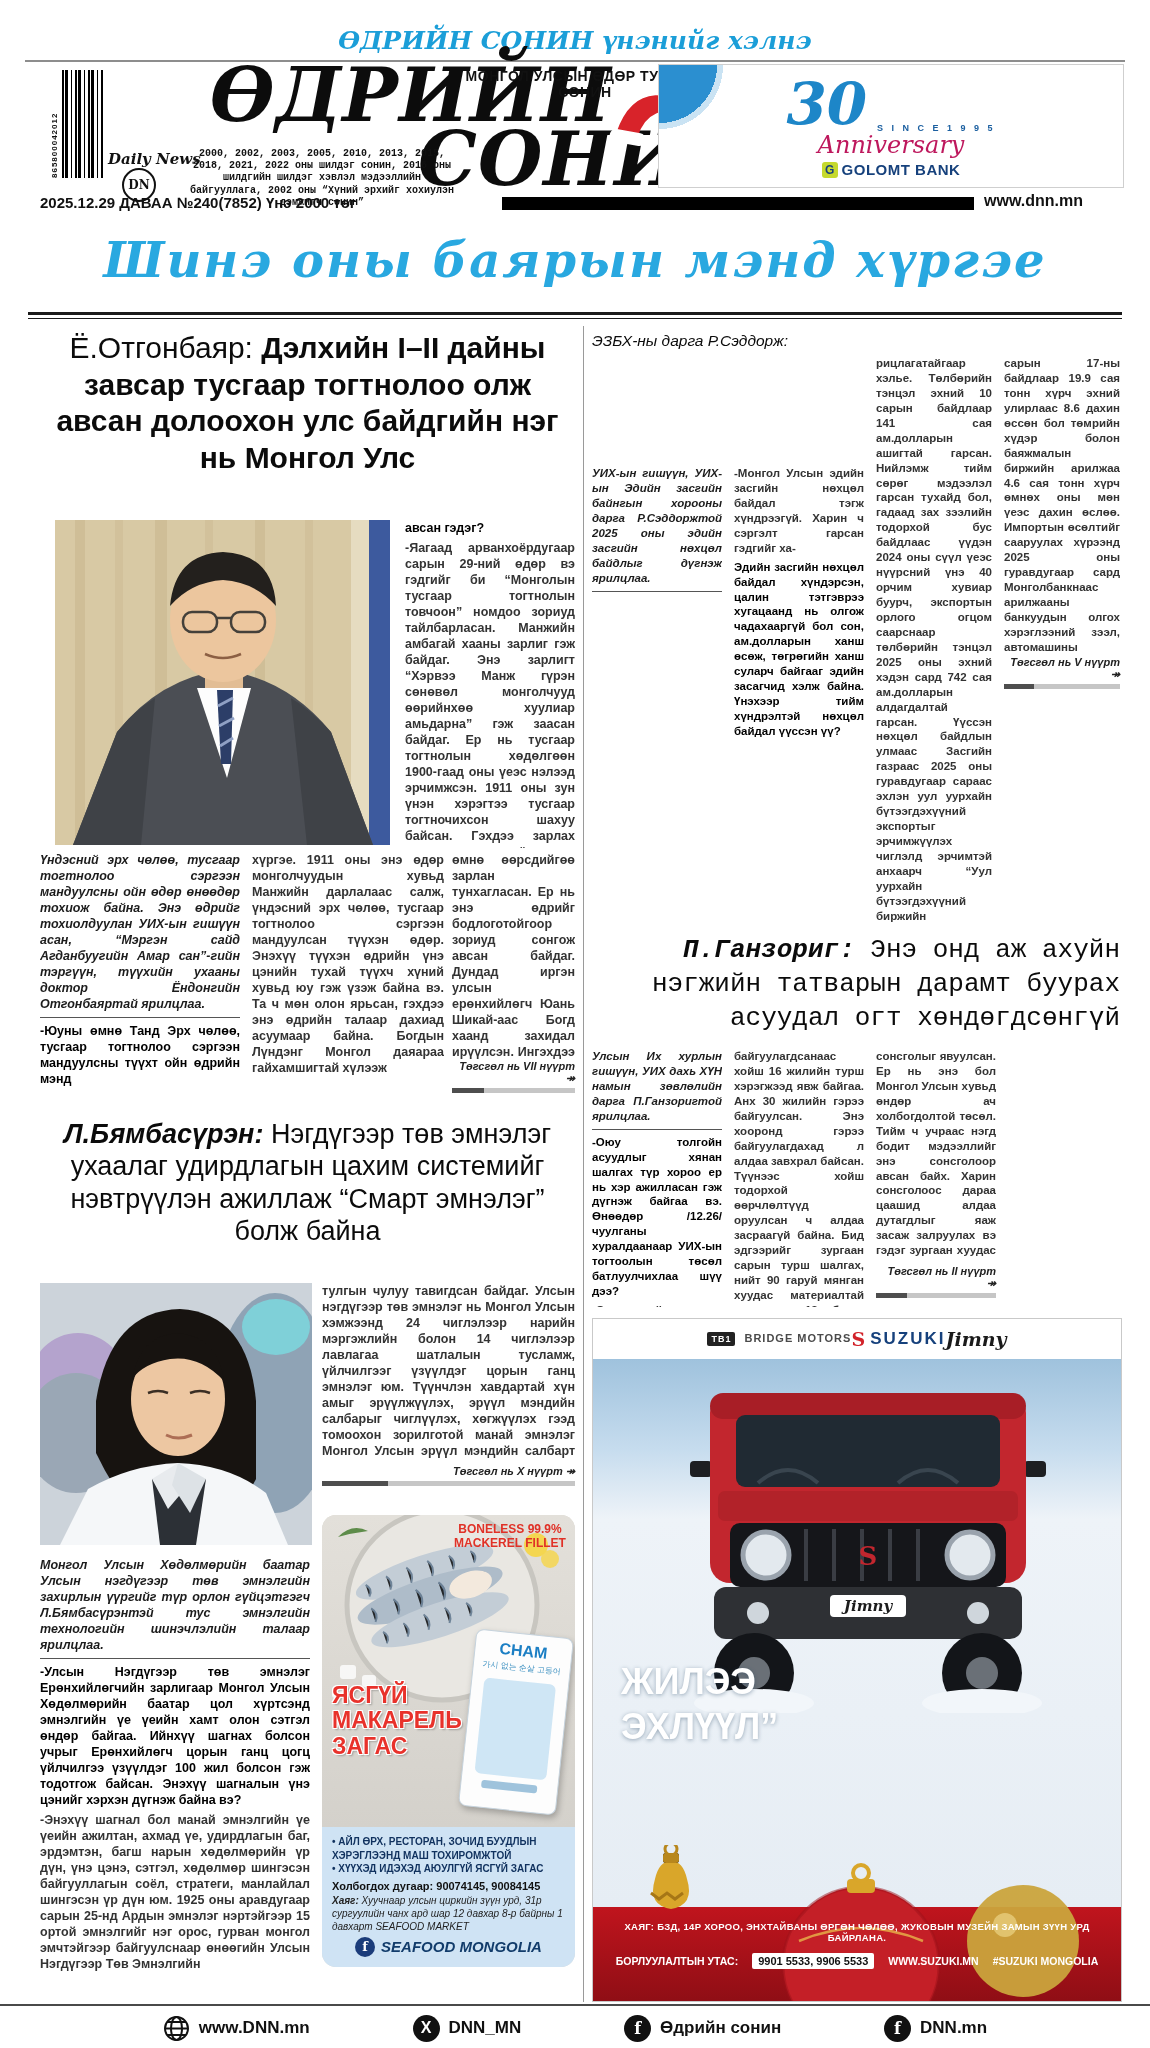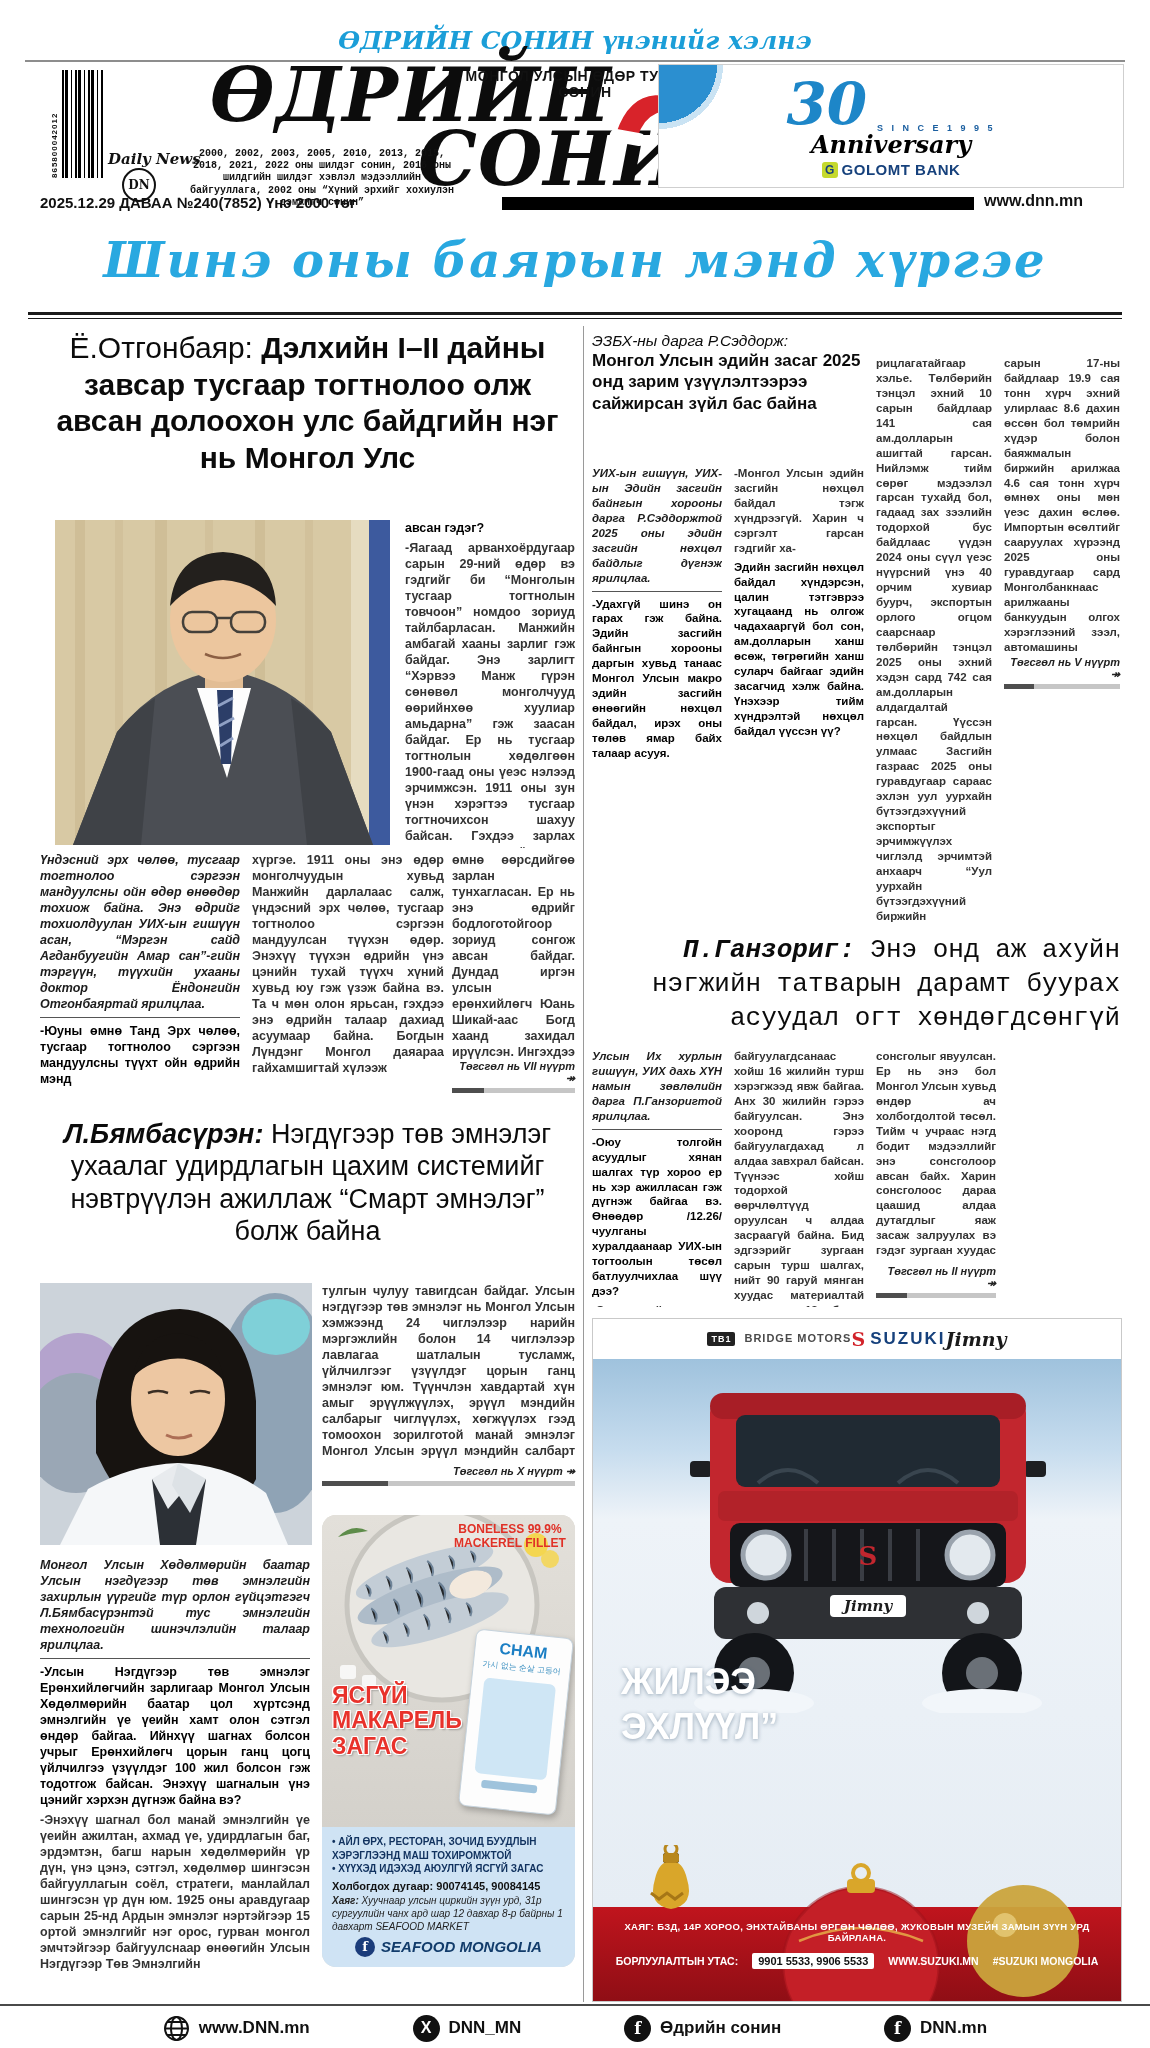--- a/index.html
+++ b/index.html
@@ -33,21 +33,21 @@
   .lead{font-style:italic;}
   .minirule{border-top:1px solid #555;margin:5px 0 5px 0;}
   .cont{font-style:italic;font-weight:700;font-size:11px;text-align:right;color:#222;}
   .contbar{height:5px;margin-top:3px;background:linear-gradient(90deg,#4e4e4e 0 26%,#c6c6c6 26%);}
   .vline{width:1px;background:#9a9a9a;}
   p{margin:0 0 4px 0;}
   
   .golomt{border:1px solid #cfcfcf;background:#fff;}
   .g30{font-family:"DejaVu Serif",serif;font-style:italic;font-weight:700;font-size:58px;color:#1d86c8;line-height:1;}
   .gsince{font-size:9px;letter-spacing:3px;color:#1b5fa0;font-weight:700;}
-  .gann{font-family:"DejaVu Serif",serif;font-style:italic;font-weight:700;font-size:24px;color:#000000;line-height:1;}
+  .gann{font-family:"DejaVu Serif",serif;font-style:italic;font-weight:400;font-size:24px;color:#be185d;line-height:1;}
   .gbrand{font-size:15px;font-weight:700;color:#16417c;letter-spacing:.5px;}
   .gicon{display:inline-block;width:16px;height:16px;background:#c5d92d;color:#16417c;font-weight:700;font-size:12px;text-align:center;line-height:16px;border-radius:3px;margin-right:4px;}
   
   .barcode{background:repeating-linear-gradient(90deg,#000 0 2px,#fff 2px 3px,#000 3px 6px,#fff 6px 9px,#000 9px 10px,#fff 10px 13px);}
   .bcd{writing-mode:vertical-rl;transform:rotate(180deg);font-size:8px;letter-spacing:1px;font-weight:700;}
   
   .fishbox{border-radius:14px;overflow:hidden;background:#dcd9d2;}
   .fishtag{color:#e03127;font-weight:700;font-size:12px;line-height:1.15;text-align:center;}
   .fishtitle{color:#e8322b;font-weight:700;font-size:23px;line-height:1.1;text-shadow:-1px -1px 0 #fff,1px -1px 0 #fff,-1px 1px 0 #fff,1px 1px 0 #fff,2px 2px 2px rgba(0,0,0,.25);}
   .fishblue{background:#cfe3f4;}
@@ -281,27 +281,25 @@
       </div>
       <div style="margin-top:4px;display:flex;align-items:center;justify-content:center;">
         <span class="fbcirc">f</span>
         <span class="ffb">SEAFOOD MONGOLIA</span>
       </div>
     </div>
   </div>
 
   <div class="abs" style="left:592px;top:332px;width:276px;">
     <div class="h3k">ЭЗБХ-ны дарга Р.Сэддорж:</div>
-    <div class="h3">Монгол Улсын эдийн засаг 2025 онд зарим үзүүлэлтээрээ сайжирсан зүйл бас байна</div>
   </div>
 
   <div class="abs bt2 jt clip" style="left:592px;top:466px;width:130px;height:460px;">
     <p class="lead">УИХ-ын гишүүн, УИХ-ын Эдийн засгийн байнгын хорооны дарга Р.Сэддоржтой 2025 оны эдийн засгийн нөхцөл байдлыг дүгнэж ярилцлаа.</p>
     <div class="minirule"></div>
-    <p><span class="qq">-Удахгүй шинэ он гарах гэж байна. Эдийн засгийн байнгын хорооны даргын хувьд танаас Монгол Улсын макро эдийн засгийн өнөөгийн нөхцөл байдал, ирэх оны төлөв ямар байх талаар асууя.</span></p>
   </div>
 
   <div class="abs bt2 jt clip" style="left:734px;top:466px;width:130px;height:460px;">
     <p><span class="aa">-Монгол Улсын эдийн засгийн нөхцөл байдал тэгж хүндрээгүй. Харин ч сэргэлт гарсан гэдгийг ха-</span></p>
     <p><span class="qq">Эдийн засгийн нөхцөл байдал хүндэрсэн, цалин тэтгэврээ хугацаанд нь олгож чадахааргүй бол сон, ам.долларын ханш өсөж, төгрөгийн ханш суларч байгааг эдийн засагчид хэлж байна. Үнэхээр тийм хүндрэлтэй нөхцөл байдал үүссэн үү?</span></p>
   </div>
 
   <div class="abs bt2 jt clip" style="left:876px;top:356px;width:116px;height:566px;">
     <p><span class="aa">рицлагатайгаар хэлье. Төлбөрийн тэнцэл эхний 10 сарын байдлаар 141 сая ам.долларын ашигтай гарсан. Нийлэмж тийм сөрөг мэдээлэл гарсан тухайд бол, гадаад зах зээлийн тодорхой бус байдлаас үүдэн 2024 оны сүүл үеэс нүүрсний үнэ 40 орчим хувиар буурч, экспортын орлого огцом саарснаар төлбөрийн тэнцэл 2025 оны эхний хэдэн сард 742 сая ам.долларын алдагдалтай гарсан. Үүссэн нөхцөл байдлын улмаас Засгийн газраас 2025 оны гуравдугаар сараас эхлэн уул уурхайн бүтээгдэхүүний экспортыг эрчимжүүлэх чиглэлд эрчимтэй анхаарч “Уул уурхайн бүтээгдэхүүний биржийн арилжааны журам”-ыг шинэчлэн баталж, “Эрдэнэс Тавантолгой” ХК-д онцгой дэглэм тогтоож, Бүрэн Эрхт төлөөлөгчийн багийг томилон ажиллуулсан юм. Үр дүнд нүүрсний биржийн арилжаа арванхоёрдугаар</span></p>
   </div>

